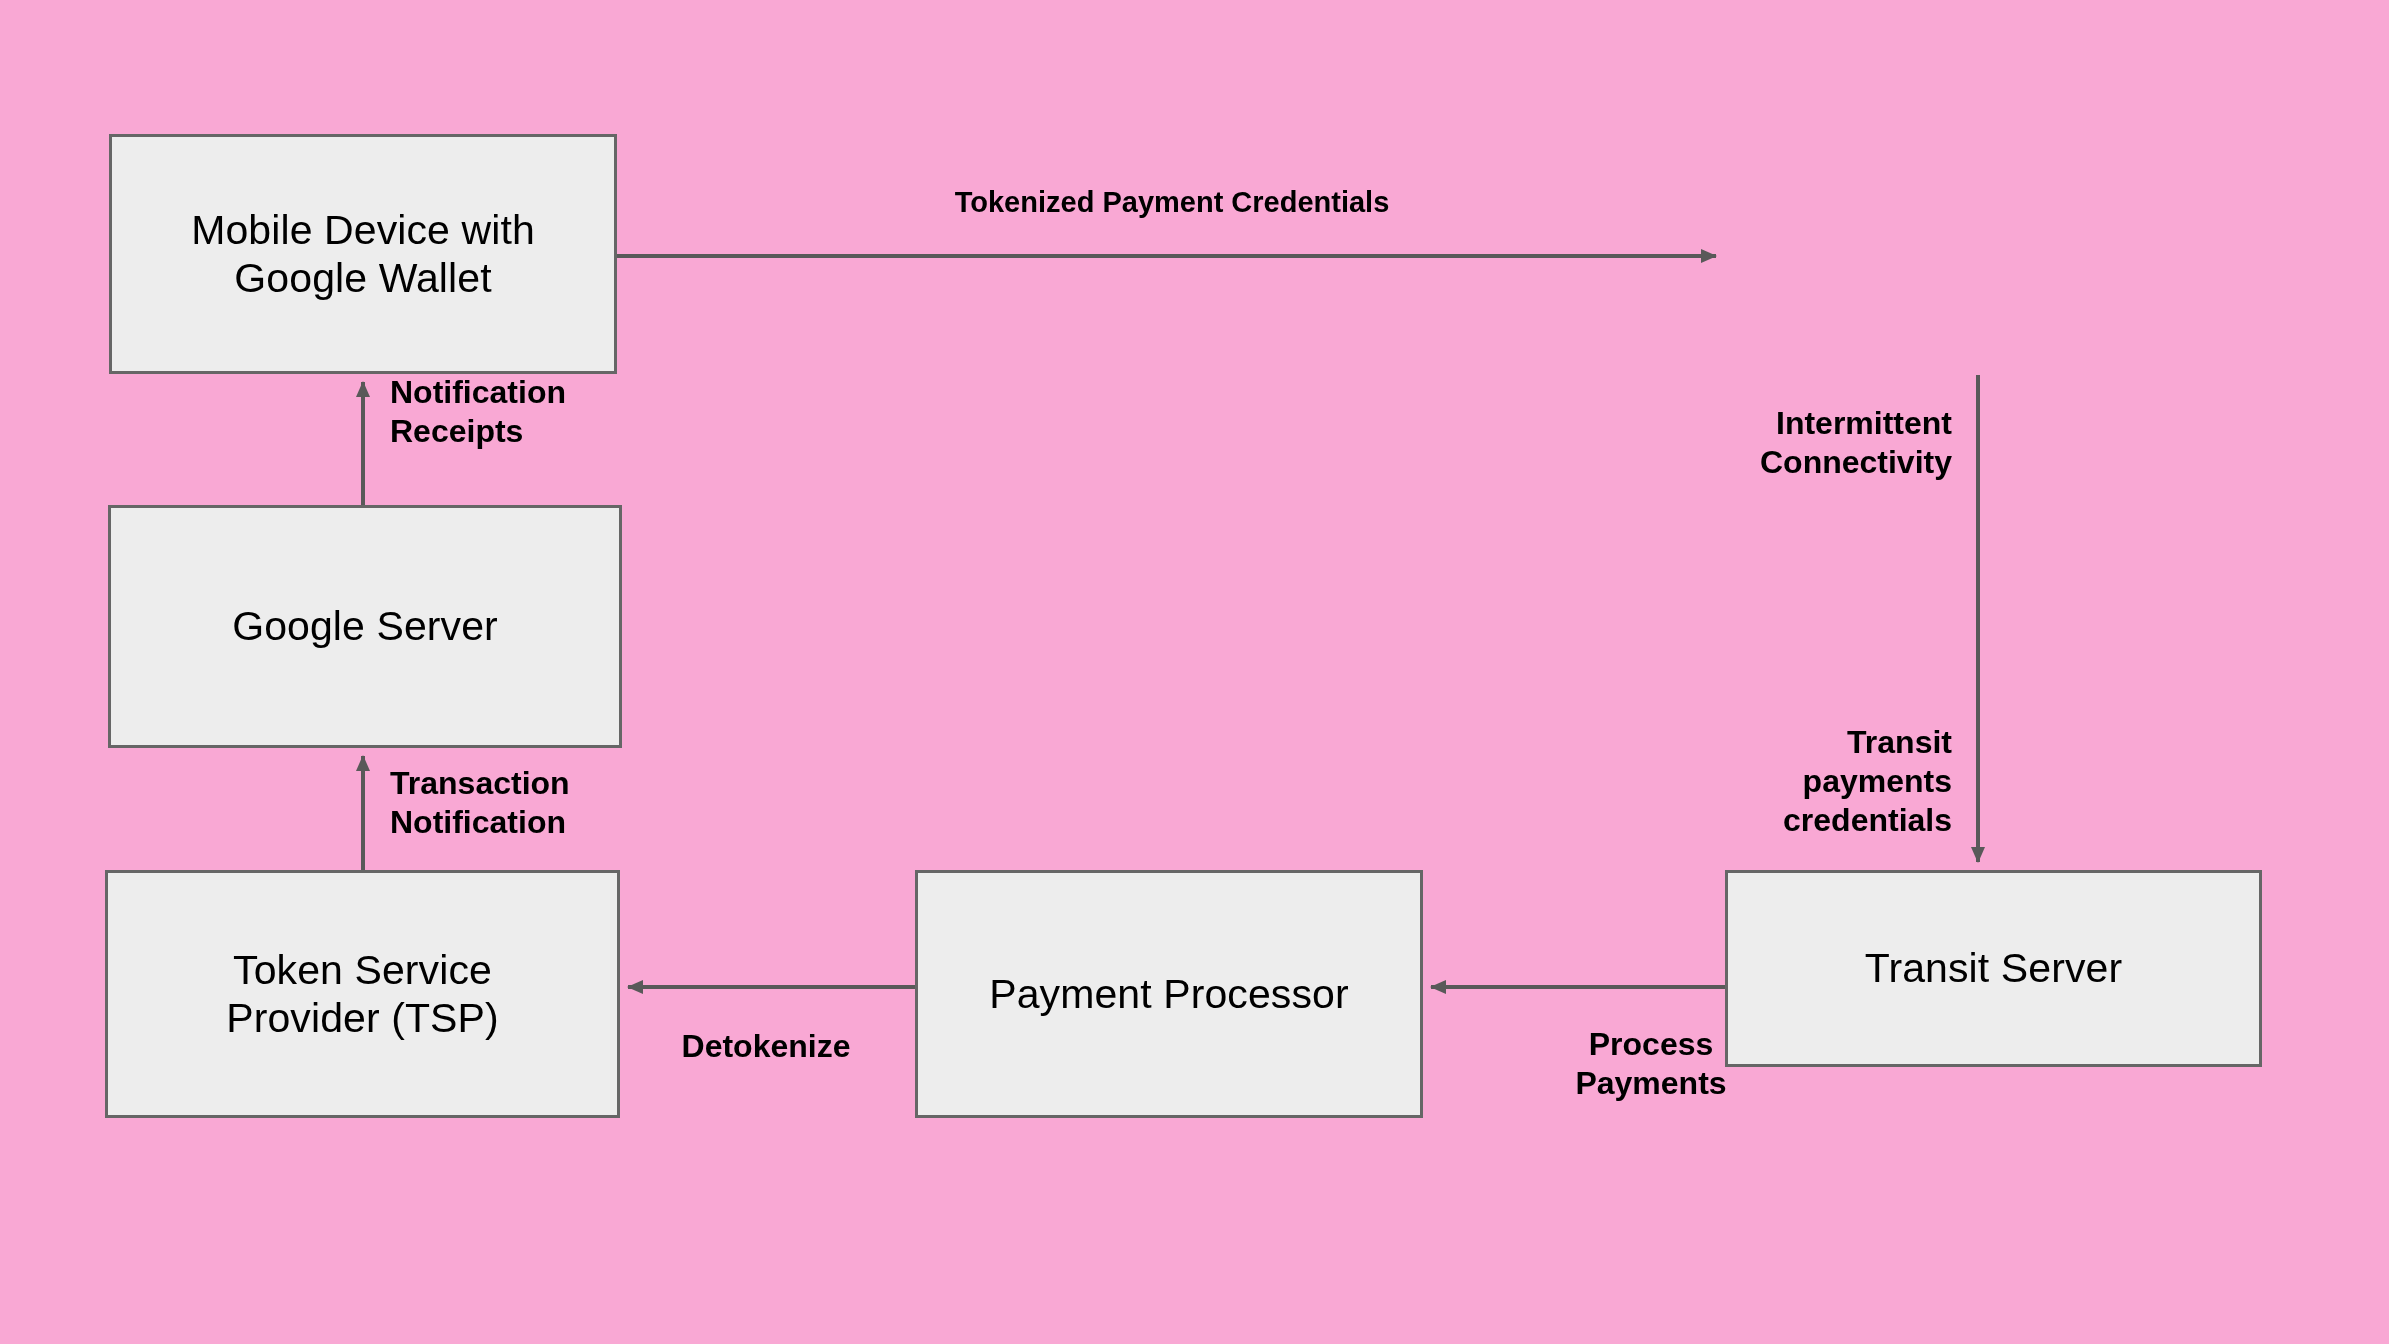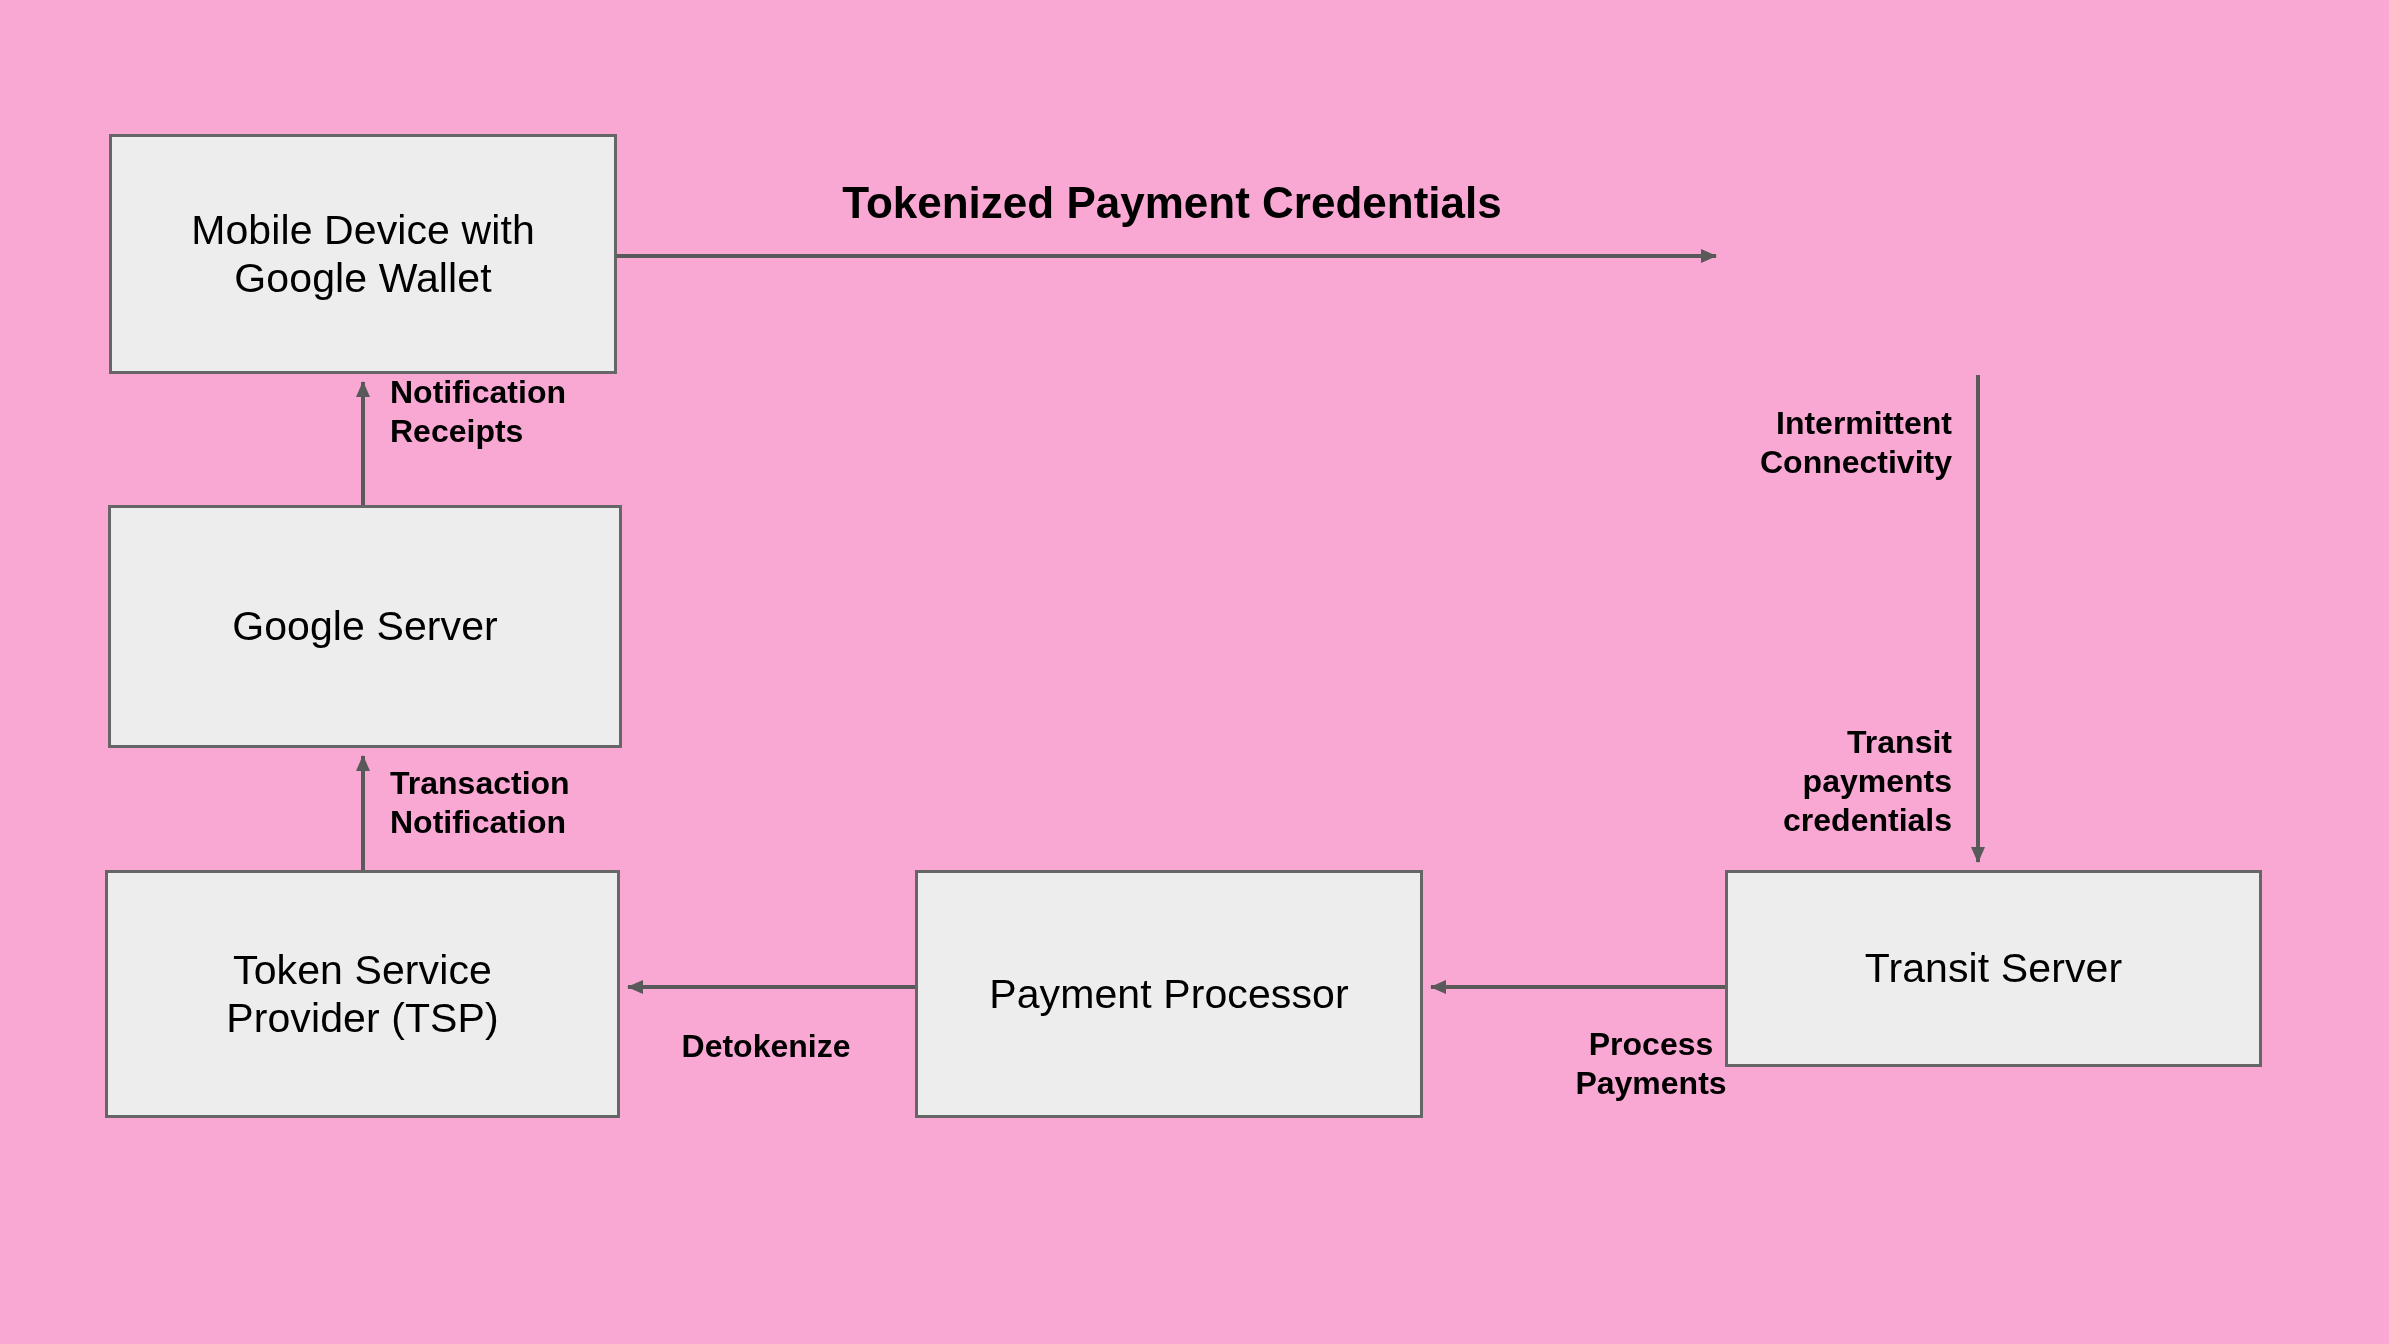--- a/index.html
+++ b/index.html
@@ -46,21 +46,21 @@
     position: absolute;
     color: #000000;
     font-weight: bold;
     font-size: 32px;
     line-height: 1.22;
     text-align: center;
     white-space: pre-line;
     background: transparent;
   }
   .edge-label.bold-lg {
-    font-size: 44px;
+    font-size: 29px;
   }
   .lbl-center { transform: translate(-50%, -50%); }
   .lbl-left   { transform: translate(0, -50%); text-align: left; }
   .lbl-right  { transform: translate(-100%, -50%); text-align: right; }
 
   
   #node-mobile-device        { left: 109px;  top: 134px;  width: 508px; height: 240px; }
   #node-google-server        { left: 108px;  top: 505px;  width: 514px; height: 243px; }
   #node-tsp                  { left: 105px;  top: 870px;  width: 515px; height: 248px; }
   #node-payment-processor    { left: 915px;  top: 870px;  width: 508px; height: 248px; }

